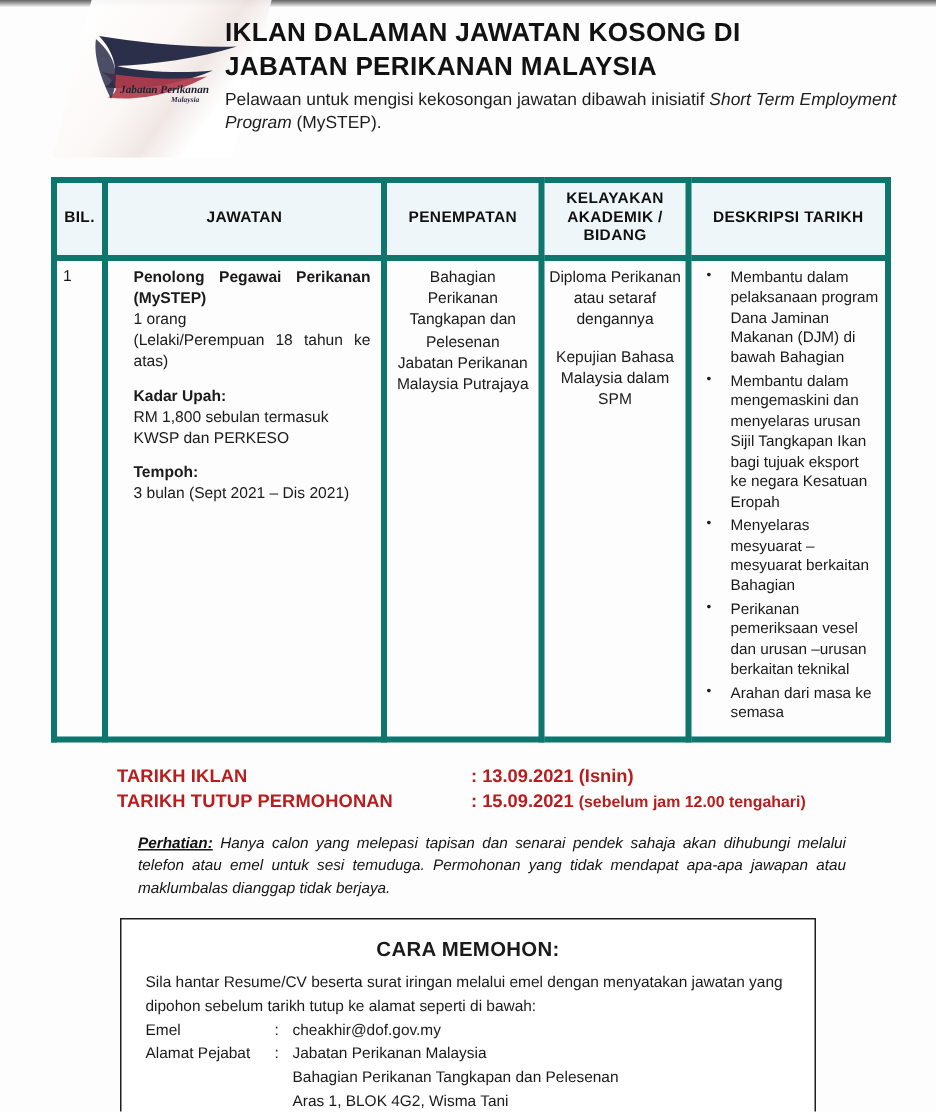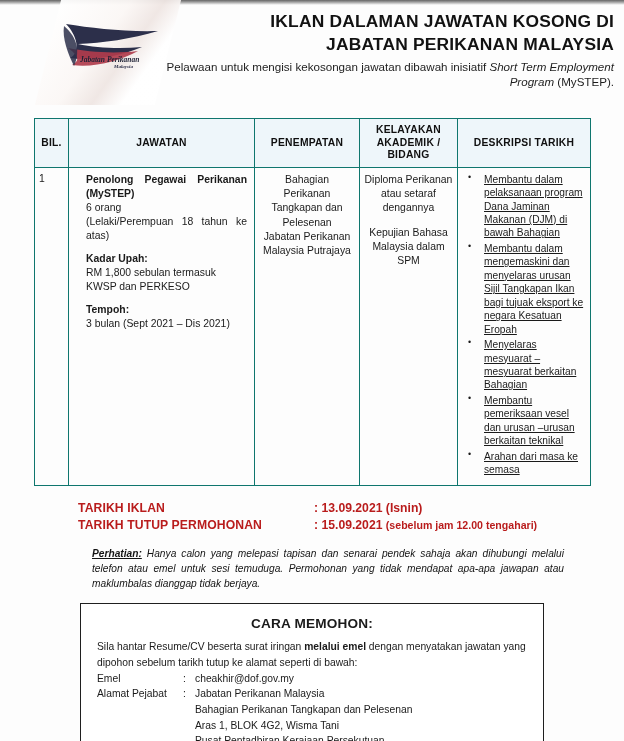--- a/index.html
+++ b/index.html
@@ -48,21 +48,21 @@
     position: absolute;
     left: 62px;
     top: 18px;
     width: 108px;
     height: 64px;
   }
   .logo svg { display:block; }
   .titles {
     margin-left: 150px;
     margin-right: 10px;
-    text-align: right;
+    text-align: left;
   }
   .title-line {
     font-size: 17.4px;
     font-weight: bold;
     letter-spacing: .2px;
     line-height: 1.30;
     color: #121212;
   }
   .subtitle {
     margin-top: 4px;
@@ -76,21 +76,21 @@
   .tbl-wrap {
     margin: 8px auto 0 auto;
     width: 556px;
   }
   table.job {
     border-collapse: collapse;
     width: 100%;
     table-layout: fixed;
   }
   table.job th, table.job td {
-    border: 1px solid #0f766e;
+    border: 4px solid #0f766e;
     vertical-align: top;
   }
   table.job th {
     background: #eef6fa;
     text-align: center;
     font-size: 10.3px;
     font-weight: bold;
     letter-spacing: .25px;
     padding: 5px 3px;
     vertical-align: middle;
@@ -127,21 +127,20 @@
 
   td.des {
     font-size: 10.2px;
     line-height: 1.32;
     padding: 5px 4px 6px 2px;
   }
   td.des ul {
     margin: 0;
     padding-left: 16px;
     list-style: none;
-    text-decoration: underline;
   }
   td.des li {
     position: relative;
     margin-bottom: 2px;
     padding-left: 8px;
   }
   td.des li:before {
     content: "\2022";
     position: absolute;
     left: -8px;
@@ -196,21 +195,21 @@
     text-align: center;
     font-size: 13.6px;
     font-weight: bold;
     letter-spacing: .2px;
   }
   .memohon .body {
     padding: 0 14px 0 16px;
     font-size: 10.3px;
     line-height: 1.52;
   }
-  .memohon .intro b { font-weight: bold; }
+  .memohon .intro b { font-weight: normal; }
   .kv {
     display: flex;
     line-height: 1.52;
   }
   .kv .k { width: 86px; flex: 0 0 86px; }
   .kv .c { width: 12px; flex: 0 0 12px; }
   .kv .v { flex: 1 1 auto; }
   .addr-cont { margin-left: 98px; line-height: 1.52; }
 </style>
 </head>
@@ -263,21 +262,21 @@
           </th>
           <th>DESKRIPSI TARIKH</th>
         </tr>
       </thead>
       <tbody>
         <tr>
           <td class="bil">1</td>
 
           <td class="jaw">
             <div class="just"><b>Penolong Pegawai Perikanan (MySTEP)</b></div>
-            <div>6 orang</div>
+            <div>1 orang</div>
             <div class="just">(Lelaki/Perempuan 18 tahun ke atas)</div>
             <div class="gap"></div>
             <div><b>Kadar Upah:</b></div>
             <div>RM 1,800 sebulan termasuk KWSP dan PERKESO</div>
             <div class="gap"></div>
             <div><b>Tempoh:</b></div>
             <div>3 bulan (Sept 2021 – Dis 2021)</div>
           </td>
 
           <td class="pen">
@@ -297,21 +296,21 @@
             <div>Kepujian Bahasa</div>
             <div>Malaysia dalam</div>
             <div>SPM</div>
           </td>
 
           <td class="des">
             <ul>
               <li>Membantu dalam pelaksanaan program Dana Jaminan Makanan (DJM) di bawah Bahagian</li>
               <li>Membantu dalam mengemaskini dan menyelaras urusan Sijil Tangkapan Ikan bagi tujuak eksport ke negara Kesatuan Eropah</li>
               <li>Menyelaras mesyuarat – mesyuarat berkaitan Bahagian</li>
-              <li>Membantu pemeriksaan vesel dan urusan –urusan berkaitan teknikal</li>
+              <li>Perikanan pemeriksaan vesel dan urusan –urusan berkaitan teknikal</li>
               <li>Arahan dari masa ke semasa</li>
             </ul>
           </td>
         </tr>
       </tbody>
     </table>
   </div>
 
   <div class="dates">
     <div class="row">

